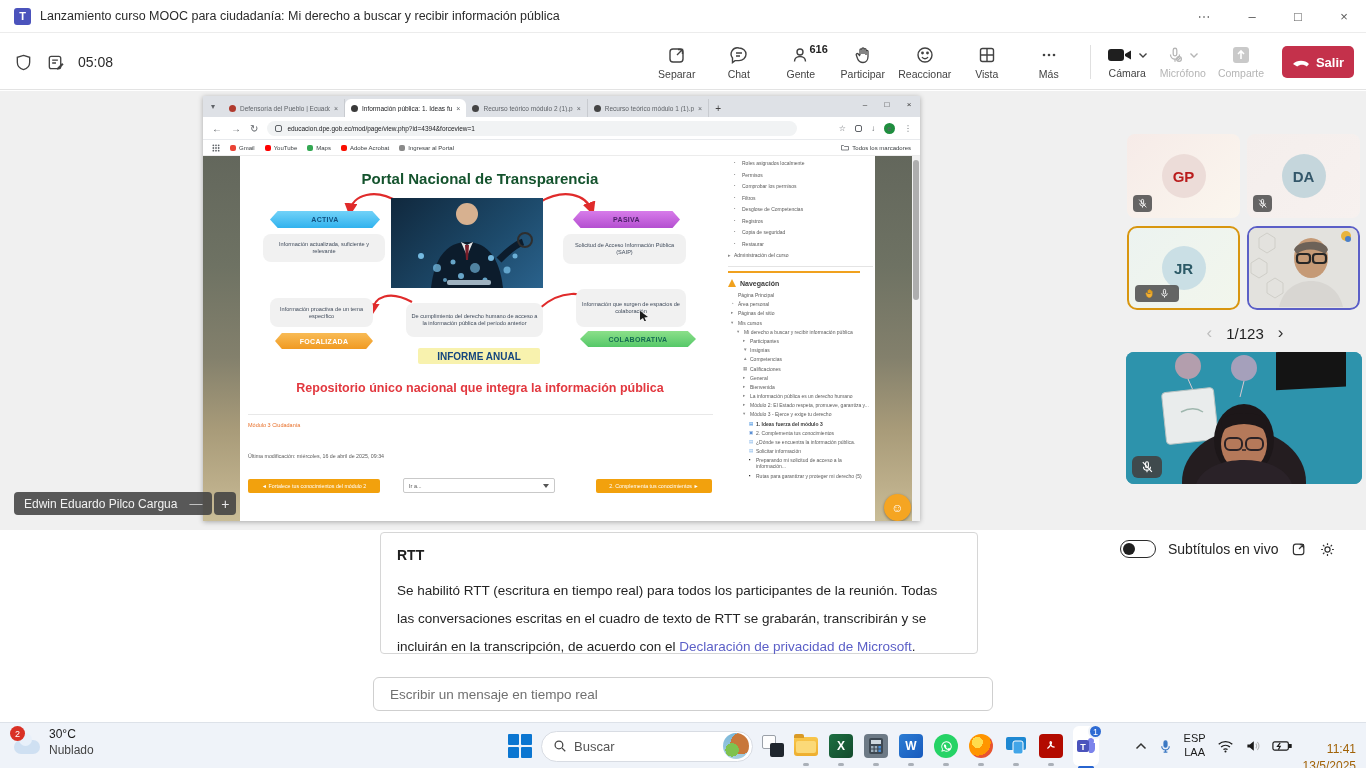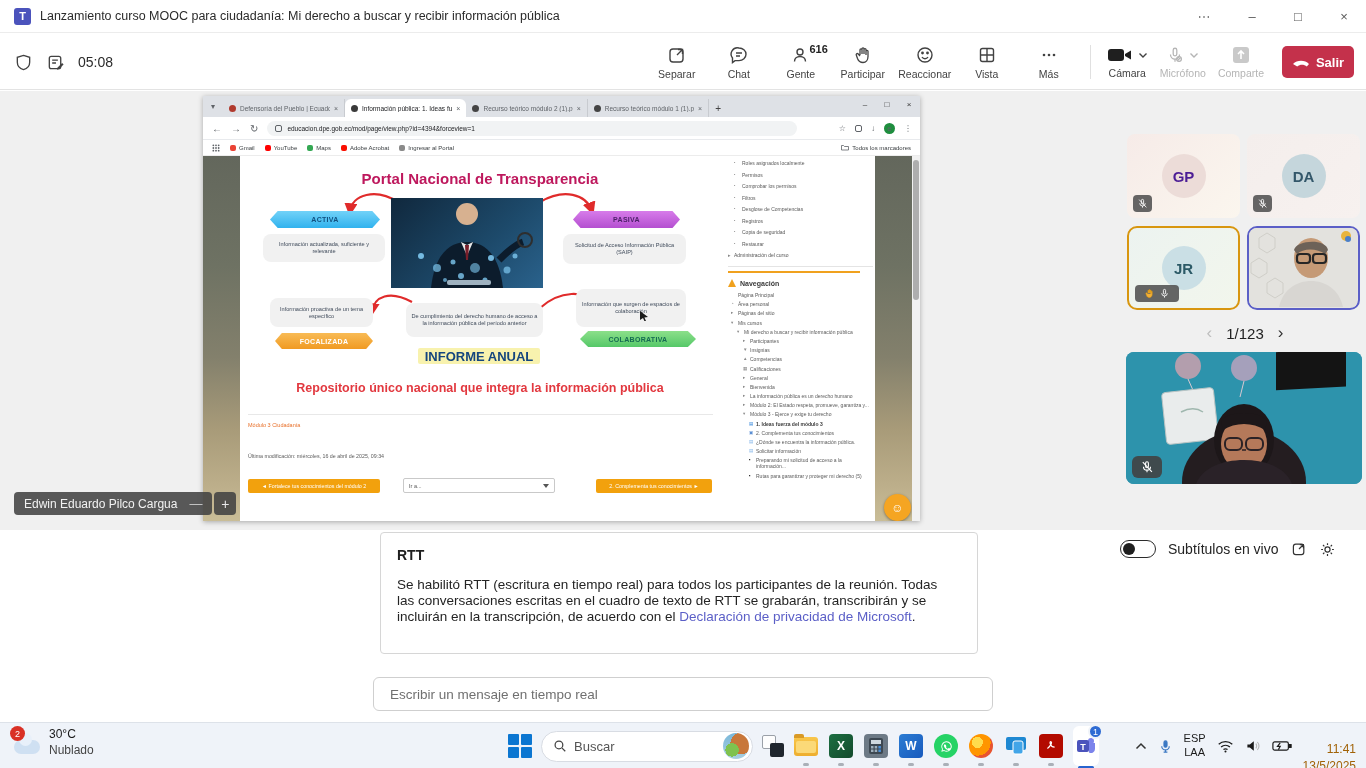--- a/index.html
+++ b/index.html
@@ -59,34 +59,34 @@
   .bcontent { position:absolute; left:0; top:60px; width:717px; height:365px; overflow:hidden; background:#777; }
   .m-bg { position:absolute; left:0; top:0; width:709px; height:365px;
           background:linear-gradient(180deg,#63675c 0%,#6e7263 30%,#83806c 55%,#a89b79 75%,#bcae8a 90%,#c9bd97 100%); }
   .m-card { position:absolute; left:37px; top:0; width:635px; height:365px; background:#fff; }
   .m-main { position:absolute; left:0; top:0; width:488px; height:365px; }
   .m-scroll { position:absolute; right:0; top:0; width:8px; height:365px; background:#f1f1f1; }
   .m-thumb { position:absolute; right:1px; top:4px; width:6px; height:140px; background:#aeaeae; border-radius:3px; }
   .m-fab { position:absolute; left:681px; top:338px; width:27px; height:27px; border-radius:50%; background:#f5a522; box-shadow:0 1px 3px rgba(0,0,0,.4); color:#fff; font-size:12px; display:flex; align-items:center; justify-content:center; }
 
   
-  .d-title { position:absolute; left:0; top:14px; width:480px; text-align:center; font-size:15px; font-weight:bold; color:#be185d; }
+  .d-title { position:absolute; left:0; top:14px; width:480px; text-align:center; font-size:15px; font-weight:bold; color:#14532d; }
   .hex { position:absolute; display:flex; align-items:center; justify-content:center; font-weight:bold; font-size:7px; letter-spacing:.3px;
          clip-path:polygon(7% 0%,93% 0%,100% 50%,93% 100%,7% 100%,0% 50%); }
   .hex-activa { left:30px; top:55px; width:110px; height:17px; background:linear-gradient(180deg,#72d2f8,#30b2ee); color:#11507f; }
   .hex-pasiva { left:333px; top:55px; width:107px; height:17px; background:linear-gradient(180deg,#d77cea,#b44fd0); color:#4a1f66; }
   .hex-focal { left:35px; top:177px; width:98px; height:16px; background:linear-gradient(180deg,#f8bb55,#f09a22); color:#fff; }
   .hex-colab { left:340px; top:175px; width:116px; height:16px; background:linear-gradient(180deg,#8ce08a,#55c868); color:#156a52; }
   .gbox { position:absolute; background:#f1f1f1; border-radius:8px; font-size:5.6px; color:#3f4a5a; display:flex; align-items:center; justify-content:center; text-align:center; padding:2px 5px; line-height:1.25; }
   .gb-l1 { left:23px; top:78px; width:122px; height:28px; }
   .gb-r1 { left:323px; top:78px; width:123px; height:30px; }
   .gb-l2 { left:30px; top:142px; width:103px; height:29px; }
   .gb-c  { left:166px; top:147px; width:137px; height:34px; }
   .gb-r2 { left:336px; top:133px; width:110px; height:38px; }
-  .informe { position:absolute; left:178px; top:192px; width:122px; height:16px; background:#f8f2ae; border-radius:2px; display:flex; align-items:center; justify-content:center; font-size:13px; font-weight:bold; color:#14457e; }
+  .informe { position:absolute; left:178px; top:192px; width:122px; height:16px; background:#f8f2ae; border-radius:2px; display:flex; align-items:center; justify-content:center; font-size:10px; font-weight:bold; color:#14457e; }
   .d-photo { position:absolute; left:151px; top:42px; width:152px; height:90px; background:linear-gradient(135deg,#10283d,#1d4a6b 60%,#2a628c); overflow:hidden; }
   .repo { position:absolute; left:0; top:225px; width:480px; text-align:center; font-size:12.5px; font-weight:bold; color:#e2383f; }
   .m-hr { position:absolute; left:8px; top:258px; width:465px; height:1px; background:#e8e8e8; }
   .mod-link { position:absolute; left:8px; top:266px; font-size:5.5px; color:#e8702a; }
   .last-mod { position:absolute; left:8px; top:297px; font-size:5.3px; color:#5b5b5b; }
   .m-btn { position:absolute; top:323px; height:14px; background:#f2a10d; border-radius:2px; color:#fff; font-size:5.3px; display:flex; align-items:center; justify-content:center; padding:0 6px; }
   .m-btn.prev { left:8px; width:132px; }
   .m-btn.next { left:356px; width:116px; }
   .m-select { position:absolute; left:163px; top:322px; width:152px; height:15px; border:1px solid #c9c9c9; border-radius:2px; background:#fff; font-size:5.5px; color:#555; display:flex; align-items:center; padding:0 5px; }
   .m-select .car { margin-left:auto; width:0; height:0; border-left:3px solid transparent; border-right:3px solid transparent; border-top:4px solid #555; }
@@ -121,34 +121,34 @@
   .p-zoom { color:#cfcfcf; font-size:13px; }
   .p-plus { margin-left:2px; width:22px; height:23px; background:rgba(66,66,66,.88); border-radius:4px; color:#e8e8e8; font-size:14px; display:flex; align-items:center; justify-content:center; }
 
   
   .tile { position:absolute; border-radius:8px; overflow:hidden; }
   .t-gp { left:1127px; top:43px; width:113px; height:84px; background:linear-gradient(135deg,#f6ebe8,#fbf6ee); }
   .t-da { left:1247px; top:43px; width:113px; height:84px; background:linear-gradient(135deg,#f4eeec,#f7f1ef); }
   .t-jr { left:1127px; top:135px; width:113px; height:84px; background:linear-gradient(135deg,#ecf3f0,#f2f6ec); border:2.5px solid #d8960f; border-radius:10px; }
   .t-vid { left:1247px; top:135px; width:113px; height:84px; border:2.5px solid #5b5fc7; border-radius:10px; background:#e6e5e1; }
   .avatar { position:absolute; left:50%; top:50%; transform:translate(-50%,-50%); width:44px; height:44px; border-radius:50%; display:flex; align-items:center; justify-content:center; font-size:15px; font-weight:bold; }
-  .av-gp { background:#ecdcd8; color:#4c1d95;text-align:center; }
+  .av-gp { background:#ecdcd8; color:#b91c1c;text-align:center; }
   .av-da { background:#c5d6dc; color:#33576a; }
   .av-jr { background:#cadfe5; color:#2c5a67; }
   .badge { position:absolute; left:6px; bottom:6px; height:17px; background:rgba(88,88,88,.92); border-radius:4px; display:flex; align-items:center; justify-content:center; gap:4px; padding:0 4px; }
   .pager { position:absolute; left:1170px; top:232px; width:150px; display:flex; align-items:center; justify-content:center; gap:14px; font-size:15px; }
   .pg-prev { color:#bdbdbd; font-size:17px; } .pg-next { color:#333; font-size:17px; }
   .pg-num { color:#222; }
   .t-big { position:absolute; left:1126px; top:261px; width:236px; height:132px; border-radius:8px; overflow:hidden; background:#2d93ac; }
 
   
   .bottom { position:absolute; left:0; top:530px; width:1366px; height:192px; background:#fff; }
   .rtt-card { position:absolute; left:380px; top:2px; width:598px; height:122px; background:#fff; border:1px solid #d6d6d6; border-radius:4px; padding:14px 16px; }
   .rtt-title { font-size:14px; font-weight:bold; color:#1f1f1f; }
-  .rtt-body { margin-top:14px; font-size:13.5px; line-height:16px; color:#242424; width:560px; }
+  .rtt-body { margin-top:14px; font-size:13.5px; line-height:28px; color:#242424; width:560px; }
   .rtt-link { color:#5b5fc7; }
   .cap-row { position:absolute; left:1120px; top:10px; display:flex; align-items:center; gap:12px; }
   .toggle { width:36px; height:18px; border:1.5px solid #2b2b2b; border-radius:10px; position:relative; }
   .toggle .knob { position:absolute; left:2px; top:1.5px; width:12px; height:12px; border-radius:50%; background:#1f1f1f; }
   .cap-lbl { font-size:14px; color:#242424; }
   .rtt-input { position:absolute; left:373px; top:147px; width:620px; height:34px; border:1px solid #cfcfcf; border-radius:6px; font-size:13.5px; color:#242424; padding:0 16px; font-family:"Liberation Sans",sans-serif; }
   .rtt-input::placeholder { color:#707070; }
 
   
   .taskbar { position:absolute; left:0; top:722px; width:1366px; height:46px; background:#eff3f9; border-top:1px solid #dde2e9; }

